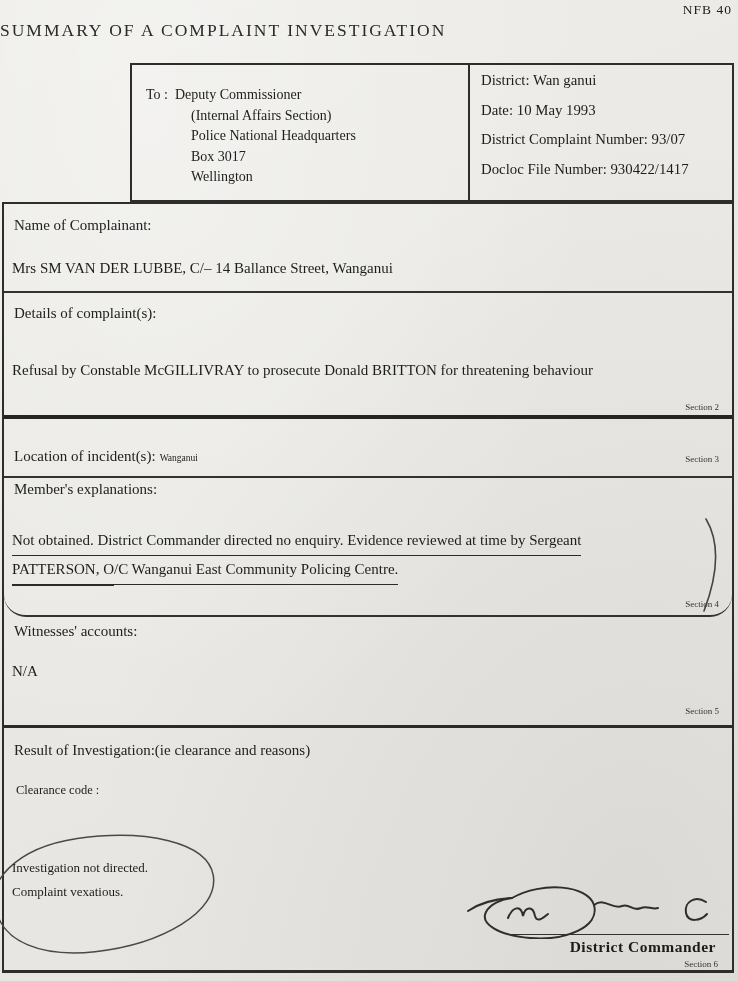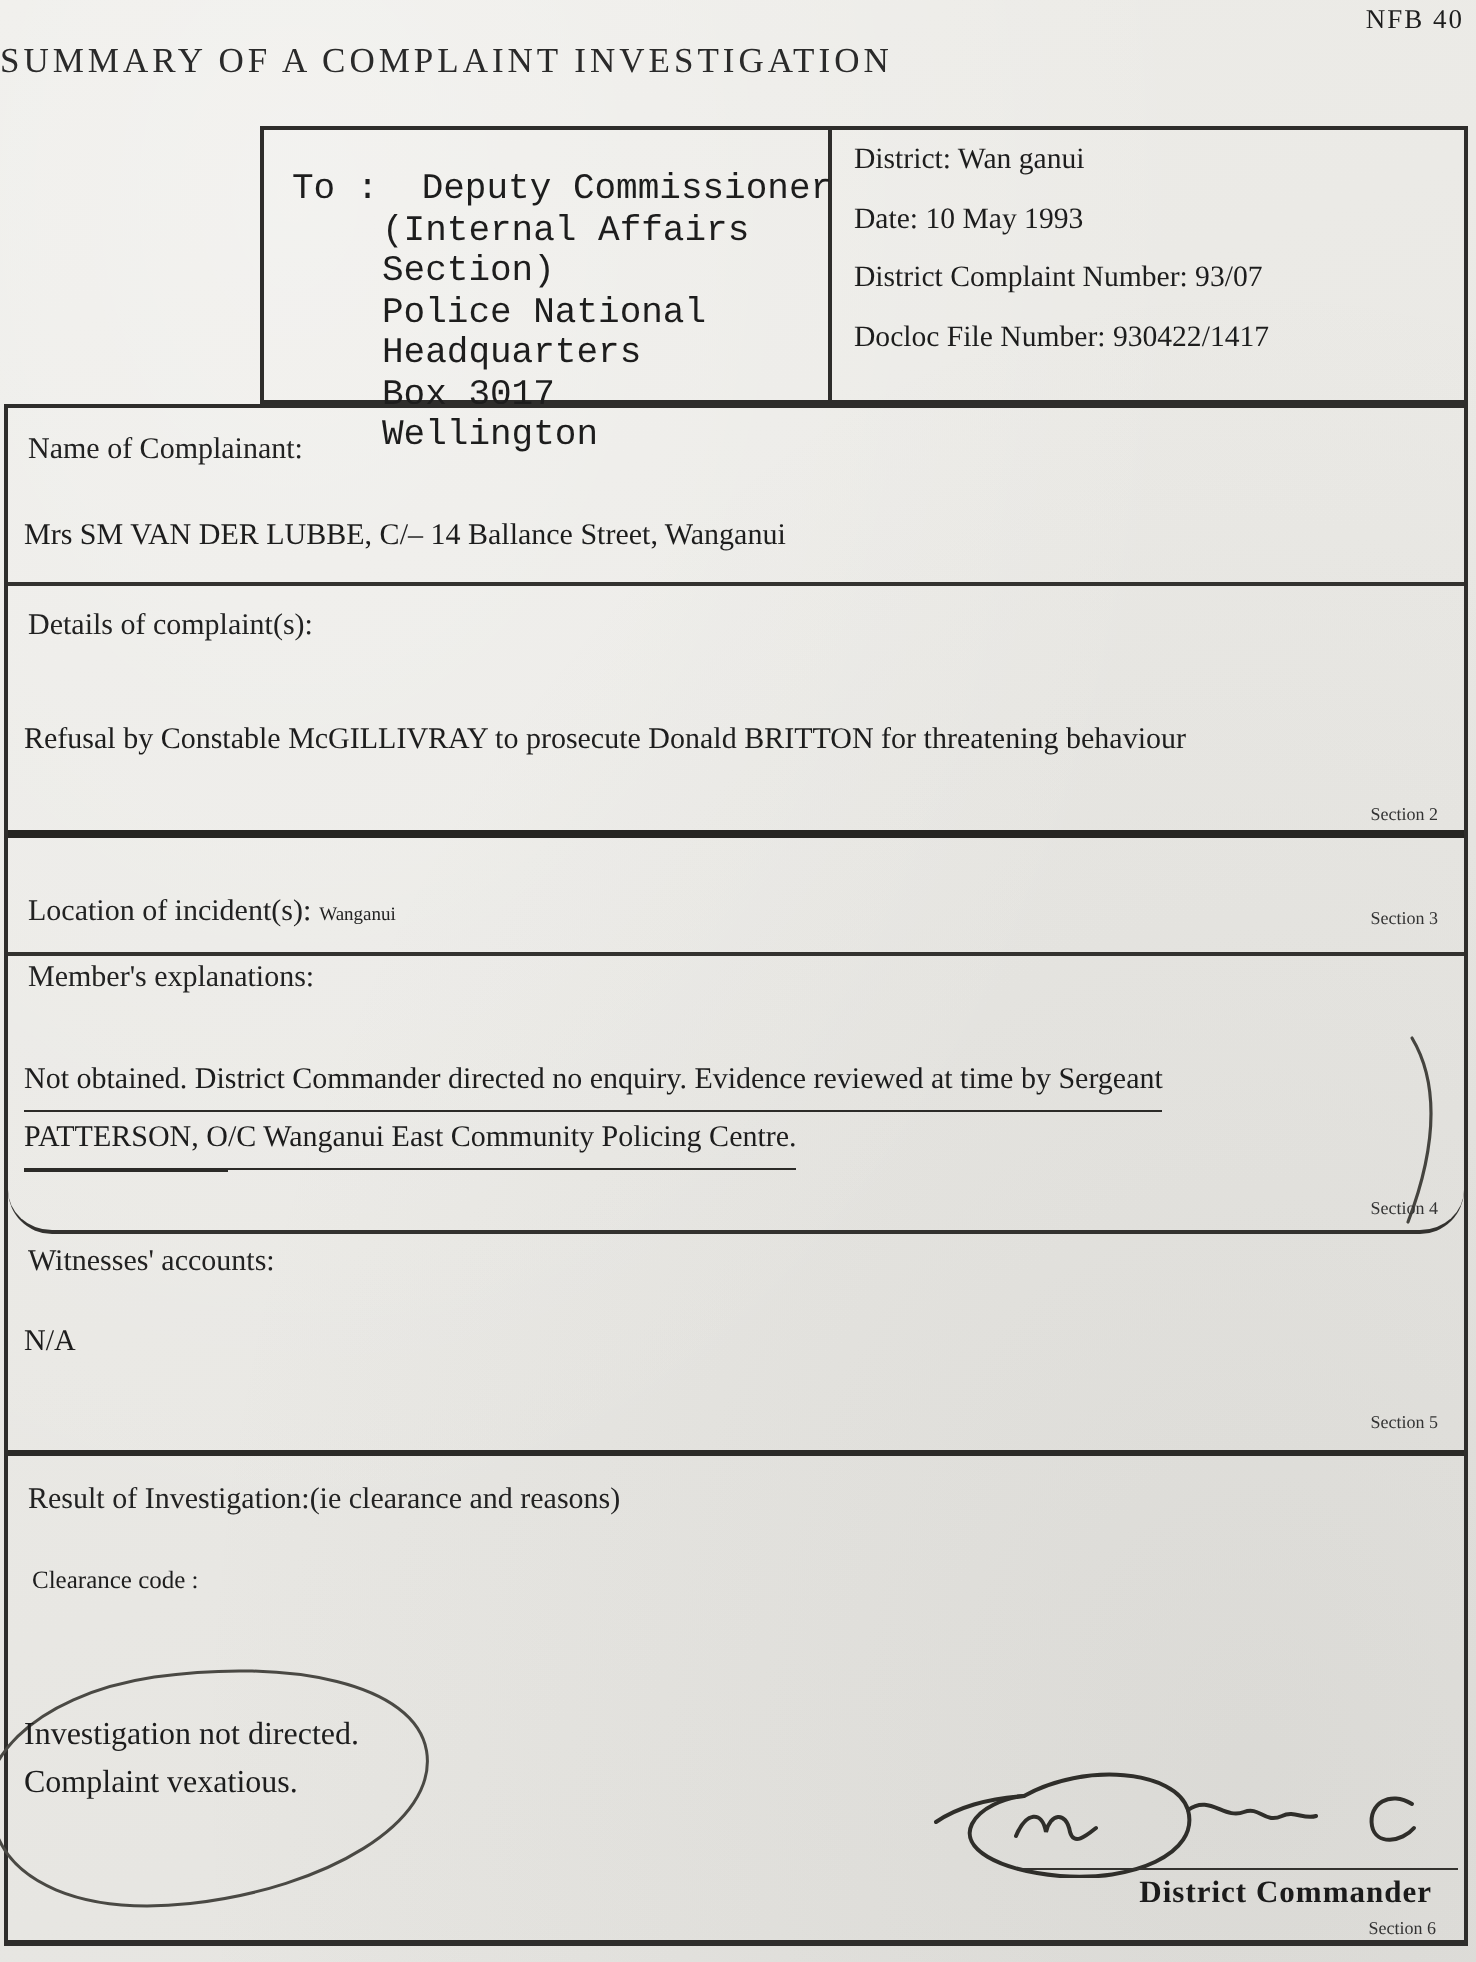--- a/index.html
+++ b/index.html
@@ -15,21 +15,21 @@
   .form-code { position:absolute; top:2px; right:6px; font-size:13.5px; letter-spacing:1px; }
   .title {
     position:absolute; top:20px; left:0; width:100%; text-align:left;
     font-size:17.5px; letter-spacing:2px; color:#2a2a2a;
   }
   
   .header-box {
     position:absolute; left:130px; top:63px; width:604px; height:139px;
     border:2px solid #2e2d2b; box-sizing:border-box; display:flex;
   }
-  .to-cell { width:284px; border-right:2px solid #2e2d2b; box-sizing:border-box; padding:20px 0 0 14px; font-size:18px; line-height:20.5px;font-family:Liberation Mono, monospace; }
+  .to-cell { width:338px; border-right:2px solid #2e2d2b; box-sizing:border-box; padding:20px 0 0 14px; font-size:14px; line-height:20.5px; }
   .to-first { white-space:nowrap; }
   .to-indent { padding-left:45px; }
   .meta-cell { flex:1; padding:1px 0 0 11px; font-size:14.8px; }
   .meta-cell > div { line-height:29.5px; white-space:nowrap; }
   
   .main-box {
     position:absolute; left:2px; top:202px; width:732px; height:771px;
     border:2px solid #2e2d2b; border-bottom-width:3px; box-sizing:border-box;
   }
   .section { position:absolute; left:0; right:0; box-sizing:border-box; }
@@ -42,21 +42,21 @@
   #sec-witnesses   { top:409px; height:115px; border-bottom:3px solid #2b2a27; }
   #sec-result      { top:525px; height:246px; }
   .value-15 { position:absolute; font-size:15px; white-space:nowrap; color:#1d1d1d; }
   .loc-small { font-size:9.5px; margin-left:4px; }
   .member-body { position:absolute; left:8px; top:62px; font-size:15px; line-height:27px; }
   .uline { display:inline-block; border-bottom:1.6px solid #2c2b28; padding-bottom:1px; white-space:nowrap; }
   .patterson-mark { position:absolute; left:8px; top:120px; width:102px; border-top:1.6px solid #2c2b28; }
   .pen-curve { position:absolute; right:10px; top:52px; }
   .clearance { position:absolute; left:12px; top:54px; font-size:12.5px; }
   .ellipse-svg { position:absolute; left:-16px; top:100px; }
-  .annot { position:absolute; left:8px; top:127px; font-size:16px; line-height:24px;font-family:Liberation Serif, serif; }
+  .annot { position:absolute; left:8px; top:127px; font-size:13px; line-height:24px;font-family:Liberation Serif, serif; }
   .sig-svg { position:absolute; left:460px; top:148px; }
   .sig-line { position:absolute; left:505px; top:205px; width:220px; border-top:1.6px solid #33322f; }
   .sig-title { position:absolute; right:16px; top:209px; font-size:15.5px; font-weight:bold; color:#1b1b1b; letter-spacing:0.5px; }
   .sec-tag-6 { position:absolute; right:14px; top:230px; font-size:9px; color:#333; }
   svg { display:block; }
 </style>
 </head>
 <body>
 
 <div class="page">

